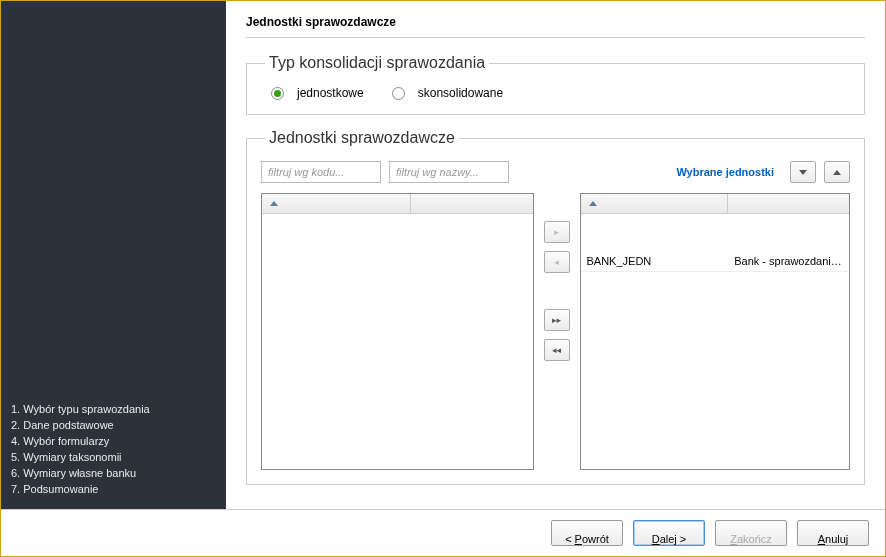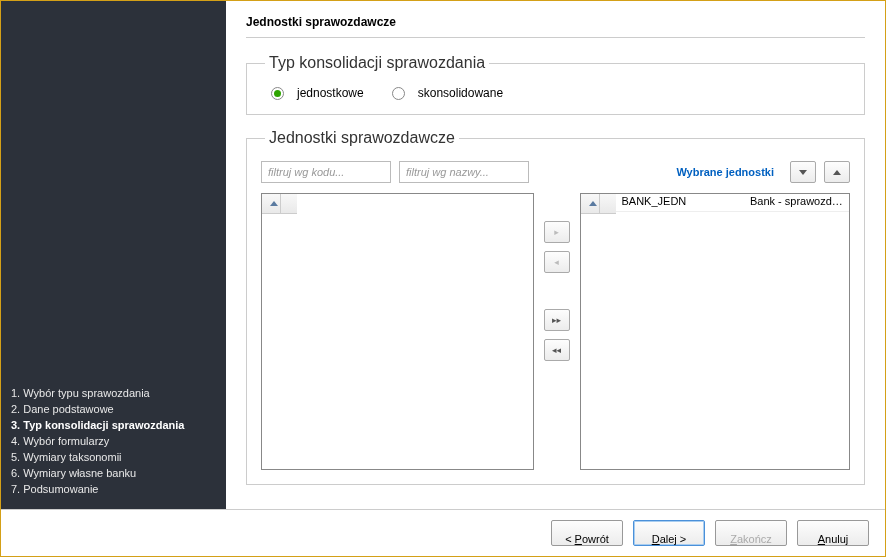--- a/index.html
+++ b/index.html
@@ -13,27 +13,27 @@
 .main { flex: 1; padding: 14px 20px 10px 20px; display: flex; flex-direction: column; min-height: 0; }
 .page-title { font-weight: bold; font-size: 12px; padding-bottom: 8px; border-bottom: 1px solid #ccc; margin-bottom: 16px; }
 fieldset { border: 1px solid #ccc; padding: 14px; margin-bottom: 14px; position: relative; }
 fieldset.flexfs { display: flex; flex-direction: column; flex: 1; min-height: 0; }
 legend { padding: 0 4px; color: #333; font-size: 16px; margin-left: 4px; }
 .radios { display: flex; gap: 28px; padding-left: 10px; }
 .radio { display: flex; align-items: center; gap: 13px; cursor: pointer; }
 .radio-dot { width: 13px; height: 13px; border: 1px solid #888; border-radius: 50%; position: relative; background: #fff; }
 .radio-dot.checked::after { content: ""; position: absolute; top: 2px; left: 2px; width: 7px; height: 7px; background: #2ea400; border-radius: 50%; }
 .filters { display: flex; gap: 8px; margin-bottom: 10px; align-items: center; }
-.filter-input { width: 130px; height: 22px; border: 1px solid #bbb; padding: 0 6px; font-size: 11px; font-style: italic; color: #888; outline: none; }
+.filter-input { width: 120px; height: 22px; border: 1px solid #bbb; padding: 0 6px; font-size: 11px; font-style: italic; color: #888; outline: none; }
 .filter-input::placeholder { color: #999; font-style: italic; }
 .spacer { flex: 1; }
 .selected-label { color: #0060c0; font-weight: bold; font-size: 11px; margin-right: 8px; margin-left: 47px; }
 .upbtn, .smallbtn { width: 26px; height: 22px; border: 1px solid #aaa; background: linear-gradient(#fdfdfd,#ececec); display: inline-flex; align-items: center; justify-content: center; cursor: pointer; border-radius: 2px; }
 .dual { flex: 1; display: flex; gap: 8px; min-height: 0; }
-.listbox { flex: 1; border: 1px solid #888; background: #fff; display: flex; flex-direction: row; }
+.listbox { flex: 1; border: 1px solid #888; background: #fff; display: flex; flex-direction: column; gap: 40px; }
 .listbox-header { display: flex; background: linear-gradient(#f8f8f8,#e9e9e9); border-bottom: 1px solid #ccc; height: 20px; }
 .col { border-right: 1px solid #ccc; padding: 2px 6px; font-size: 11px; position: relative; }
 .col:last-child { border-right: none; }
 .col.w1 { width: 55%; }
 .col.w2 { width: 45%; }
 .sort-icon { width: 0; height: 0; border-left: 4px solid transparent; border-right: 4px solid transparent; border-bottom: 5px solid #5a7aa0; display: inline-block; margin-left: 2px; }
 .listbox-body { flex: 1; overflow: auto; }
 .row { display: flex; border-bottom: 1px solid #eee; height: 18px; }
 .cell { padding: 1px 6px; font-size: 11px; white-space: nowrap; overflow: hidden; text-overflow: ellipsis; }
 .cell.w1 { width: 55%; }
@@ -53,21 +53,20 @@
 </style>
 </head>
 <body>
 
 <div class="window">
   <div class="top">
     <div class="sidebar">
       <div class="steps">
           <div>1. Wybór typu sprawozdania</div>
           <div>2. Dane podstawowe</div>
-          <div class="active">3. Typ konsolidacji sprawozdania</div>
           <div>4. Wybór formularzy</div>
           <div>5. Wymiary taksonomii</div>
           <div>6. Wymiary własne banku</div>
           <div>7. Podsumowanie</div>
         </div>
     </div>
     <div class="main">
       <div class="page-title">Jednostki sprawozdawcze</div>
 
       <fieldset>

